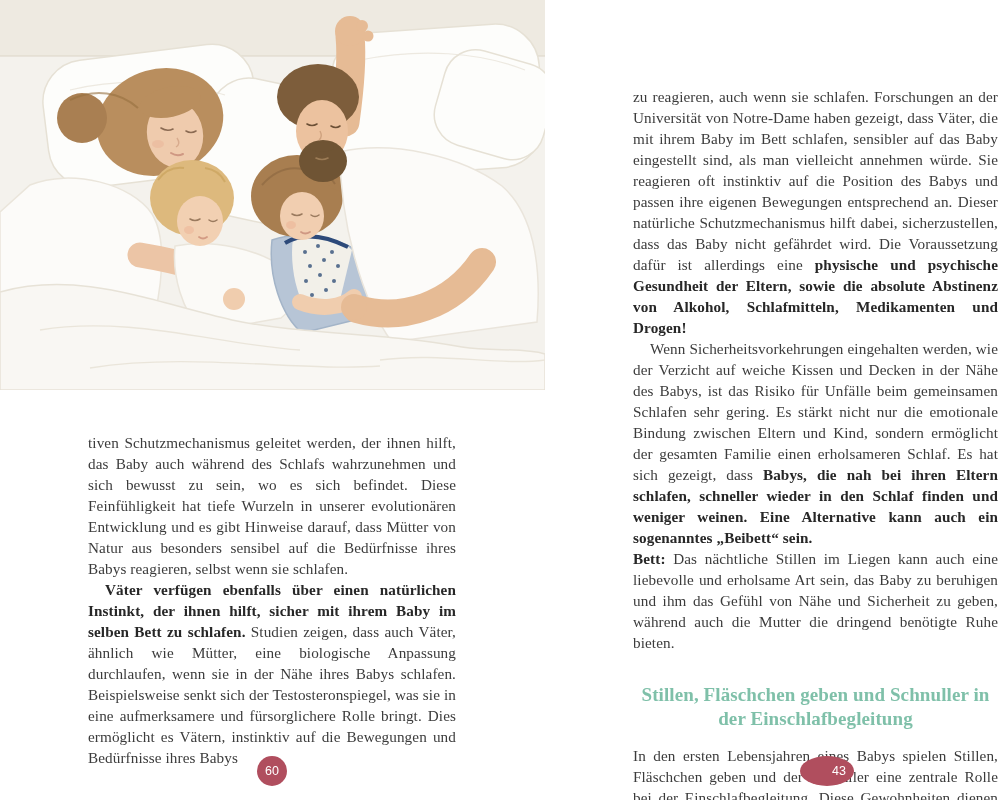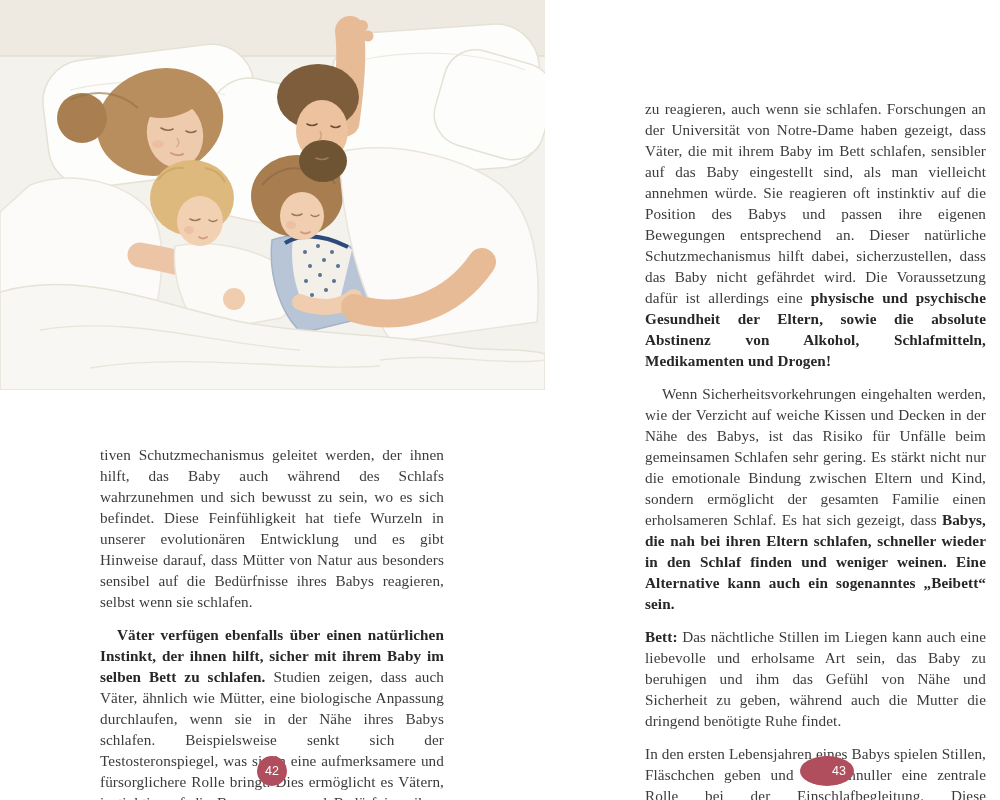--- a/index.html
+++ b/index.html
@@ -11,21 +11,21 @@
   .photo{
     position:absolute;left:0;top:0;width:545px;height:390px;margin:0;
     overflow:hidden;background:#f4f2ed;
   }
   .photo svg{display:block;width:545px;height:390px;}
   .col{
     position:absolute;text-align:justify;
     font-size:15.2px;line-height:21px;
     letter-spacing:0.1px;
   }
-  .col p{margin:12px;}
+  .col p{margin:0;}
   .col p.indent{text-indent:17px;}
   .col b{color:#272727;}
   .left-col{left:88px;top:432px;width:368px;}
   .right-col{left:633px;top:86px;width:365px;}
   .section-heading{
     color:var(--heading,#7fc0a9);
     font-weight:bold;text-align:center;
     font-size:19px;line-height:23.5px;
     margin:30px 4px 15px;
   }
@@ -138,21 +138,22 @@
       <path d="M90,368 C190,352 300,372 380,366" stroke="#eae5da" stroke-width="1.4" fill="none"></path>
       <path d="M380,360 C440,352 500,366 545,360" stroke="#eae5da" stroke-width="1.4" fill="none"></path>
     </g>
   </svg>
 </figure>
 
 <div class="col left-col">
   <p><span>tiven Schutzmechanismus geleitet werden, der ihnen hilft, das Baby auch während des Schlafs wahrzunehmen und sich bewusst zu sein, wo es sich befindet. Diese Feinfühligkeit hat tiefe Wurzeln in unserer evolutionären Entwicklung und es gibt Hinweise darauf, dass Mütter von Natur aus besonders sensibel auf die Bedürfnisse ihres Babys reagieren, selbst wenn sie schlafen.</span></p>
   <p class="indent"><b>Väter verfügen ebenfalls über einen natürlichen Instinkt, der ihnen hilft, sicher mit ihrem Baby im selben Bett zu schlafen.</b><span> Studien zeigen, dass auch Väter, ähnlich wie Mütter, eine biologische Anpassung durchlaufen, wenn sie in der Nähe ihres Babys schlafen. Beispielsweise senkt sich der Testosteronspiegel, was sie in eine aufmerksamere und fürsorglichere Rolle bringt. Dies ermöglicht es Vätern, instinktiv auf die Bewegungen und Bedürfnisse ihres Babys</span></p>
 </div>
-<div class="page-badge badge-42">42</div>
+<div class="page-badge badge-42">60</div>
 
 <div class="col right-col">
   <p><span>zu reagieren, auch wenn sie schlafen. Forschungen an der Universität von Notre-Dame haben gezeigt, dass Väter, die mit ihrem Baby im Bett schlafen, sensibler auf das Baby eingestellt sind, als man vielleicht annehmen würde. Sie reagieren oft instinktiv auf die Position des Babys und passen ihre eigenen Bewegungen entsprechend an. Dieser natürliche Schutzmechanismus hilft dabei, sicherzustellen, dass das Baby nicht gefährdet wird. Die Voraussetzung dafür ist allerdings eine </span><b>physische und psychische Gesundheit der Eltern, sowie die absolute Abstinenz von Alkohol, Schlafmitteln, Medikamenten und Drogen!</b></p>
   <p class="indent"><span>Wenn Sicherheitsvorkehrungen eingehalten werden, wie der Verzicht auf weiche Kissen und Decken in der Nähe des Babys, ist das Risiko für Unfälle beim gemeinsamen Schlafen sehr gering. Es stärkt nicht nur die emotionale Bindung zwischen Eltern und Kind, sondern ermöglicht der gesamten Familie einen erholsameren Schlaf. Es hat sich gezeigt, dass </span><b>Babys, die nah bei ihren Eltern schlafen, schneller wieder in den Schlaf finden und weniger weinen. Eine Alternative kann auch ein sogenanntes „Beibett“ sein.</b></p>
-  <p><b>Bett:</b><span> Das nächtliche Stillen im Liegen kann auch eine liebevolle und erholsame Art sein, das Baby zu beruhigen und ihm das Gefühl von Nähe und Sicherheit zu geben, während auch die Mutter die dringend benötigte Ruhe findet.</span></p>
+  <p><b>Bett:</b><span> Das nächtliche Stillen im Liegen kann auch eine liebevolle und erholsame Art sein, das Baby zu beruhigen und ihm das Gefühl von Nähe und Sicherheit zu geben, während auch die Mutter die dringend benötigte Ruhe bieten.</span></p>
+  <h2 class="section-heading">Stillen, Fläschchen geben und Schnuller in der Einschlafbegleitung</h2>
   <p><span>In den ersten Lebensjahren eines Babys spielen Stillen, Fläschchen geben und der Schnuller eine zentrale Rolle bei der Einschlafbegleitung. Diese Gewohnheiten dienen nicht nur der Nahrungsaufnahme, sondern bieten auch emotiona-</span></p>
 </div>
 <div class="page-badge badge-43">43</div>
 
 </body></html>

